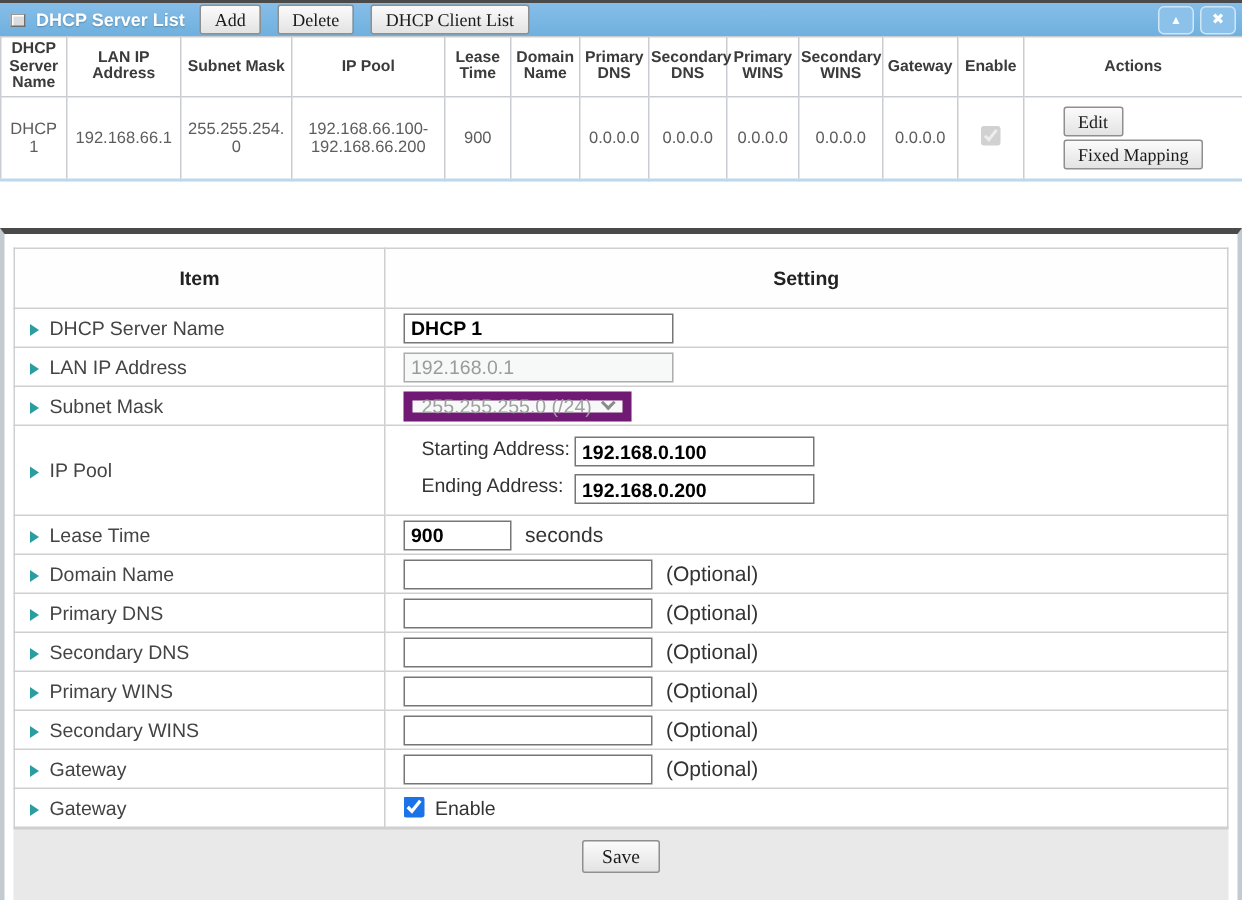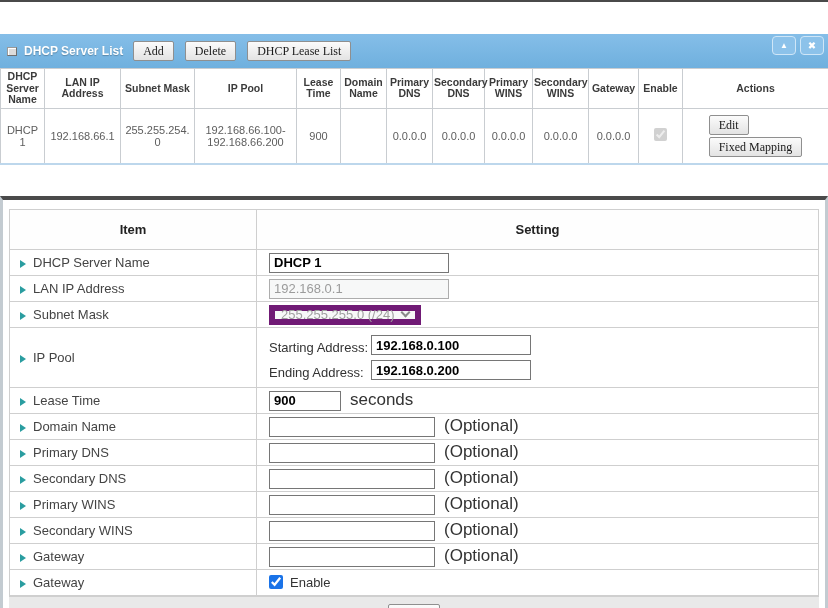--- a/index.html
+++ b/index.html
@@ -6,22 +6,22 @@
   html, body { width: 828px; height: 608px; overflow: hidden; background: #fff;
     font-family: "Liberation Sans", sans-serif; }
 
   
   .btn { font-family: Liberation Serif, serif; font-size: 12px; color: #1a1a1a;
     background: linear-gradient(#fbfbfb, #e3e3e3); border: 1px solid #8f8f8f;
     border-radius: 2px; padding: 2px 9px; line-height: 14px; cursor: pointer; }
 
   
   .list-panel { border-top: 2px solid #4a4a4a; }
-  .blue-bar { position: relative; display: flex; align-items: center; height: 34px;
-    background: linear-gradient(#85bee8, #6fb0de); padding-left: 7px; margin-top: 32px; }
+  .blue-bar { position: relative; display: flex; align-items: center; height: 22px;
+    background: linear-gradient(#85bee8, #6fb0de); padding-left: 7px; }
   .mini-cube { display: inline-block; width: 10px; height: 9px; background: #dcdcdc;
     border: 1px solid #9a9a9a; border-bottom-color: #6e6e6e; border-right-color: #6e6e6e;
     box-shadow: inset 1px 1px 0 #fff; margin-right: 7px; flex: 0 0 auto; }
   .bar-title { color: #fff; font-size: 12px; font-weight: bold; text-shadow: 0 1px 1px rgba(0,0,0,.25);
     margin-right: 10px; white-space: nowrap; }
   .blue-bar .btn { margin-right: 11px; height: 20px; }
   .win-controls { position: absolute; right: 4px; top: 2px; display: flex; gap: 4px; }
   .wc-btn { width: 24px; height: 19px; border-radius: 4px; background: #8cc2ea;
     border: 1px solid #cfe6f7; color: #fff; font-size: 10px; line-height: 15px;
     text-align: center; cursor: pointer; padding: 0; }
@@ -55,43 +55,43 @@
   .cfg-input { font-family: "Liberation Sans", sans-serif; font-size: 13px; font-weight: bold;
     color: #000; width: 180px; height: 20px; border: 1px solid #767676; background: #fff;
     padding: 1px 4px; border-radius: 0; }
   .cfg-input:disabled { color: #9b9b9b; background: #f7f8f8; border-color: #adadad;
     font-weight: normal; }
   .fake-select { display: inline-flex; align-items: center; justify-content: space-between;
     width: 152px; height: 20px; border: 6px solid #701a75; background: #f7f8f8;
     color: #9f9f9f; font-size: 13px; padding: 0 6px; }
   .chev { width: 7px; height: 7px; border-right: 2px solid #8a8a8a;
     border-bottom: 2px solid #8a8a8a; transform: rotate(45deg); margin-top: -4px; }
-  .pool-line { display: flex; align-items: flex-end; margin: 5px 0; }
+  .pool-line { display: flex; align-items: flex-start; margin: 5px 12px; }
   .pool-label { display: inline-block; width: 102px; font-size: 13px; color: #333; }
   .pool-line .cfg-input { width: 160px; }
   .short-input { width: 72px; }
-  .suffix { margin-left: 9px; font-size: 17px; color: #333; }
+  .suffix { margin-left: 9px; font-size: 14px; color: #333; }
   .opt-input { width: 166px; font-weight: normal; }
   .cfg-check { width: 14px; height: 14px; accent-color: #1a73e8; vertical-align: -2px;
     margin-right: 7px; }
   .row-check { width: 13px; height: 13px; }
   .cfg-footer { background: #e9e9e9; border-top: 1px solid #cfcfcf; text-align: center;
     padding: 7px 0 14px 0; height: 48px; }
   .cfg-footer .btn { font-size: 13px; padding: 3px 12px; }
 </style>
 </head>
 <body>
 
 <div class="list-panel">
   <div class="blue-bar">
     <span class="mini-cube"></span>
     <span class="bar-title">DHCP Server List</span>
     <button class="btn">Add</button>
     <button class="btn">Delete</button>
-    <button class="btn">DHCP Lease List</button>
+    <button class="btn">DHCP Client List</button>
     <div class="win-controls">
       <button class="wc-btn collapse">▲</button>
       <button class="wc-btn">✖</button>
     </div>
   </div>
 
   <table class="list-table">
     <colgroup>
       <col style="width:44px">
         <col style="width:76px">

